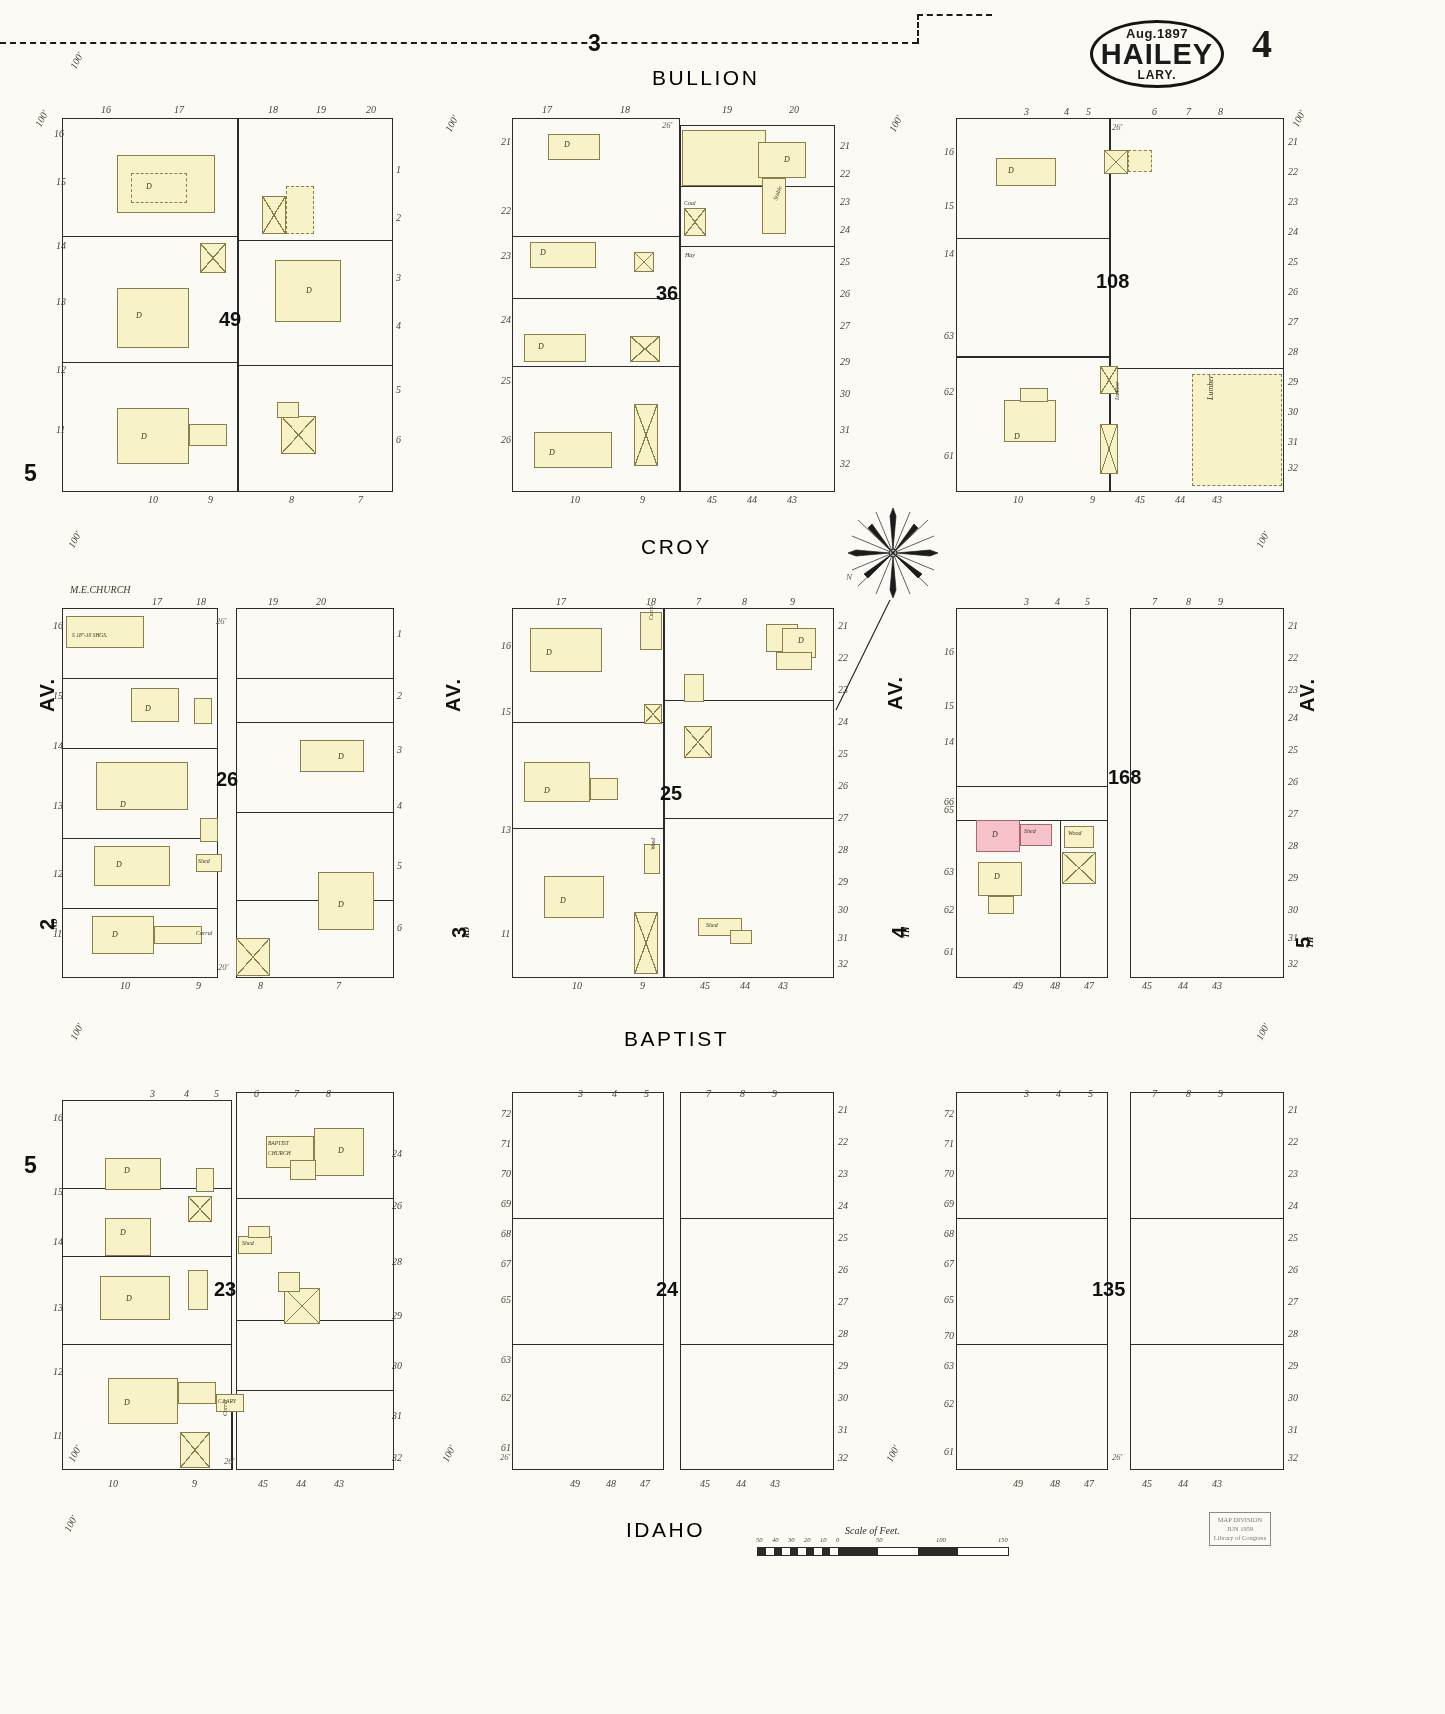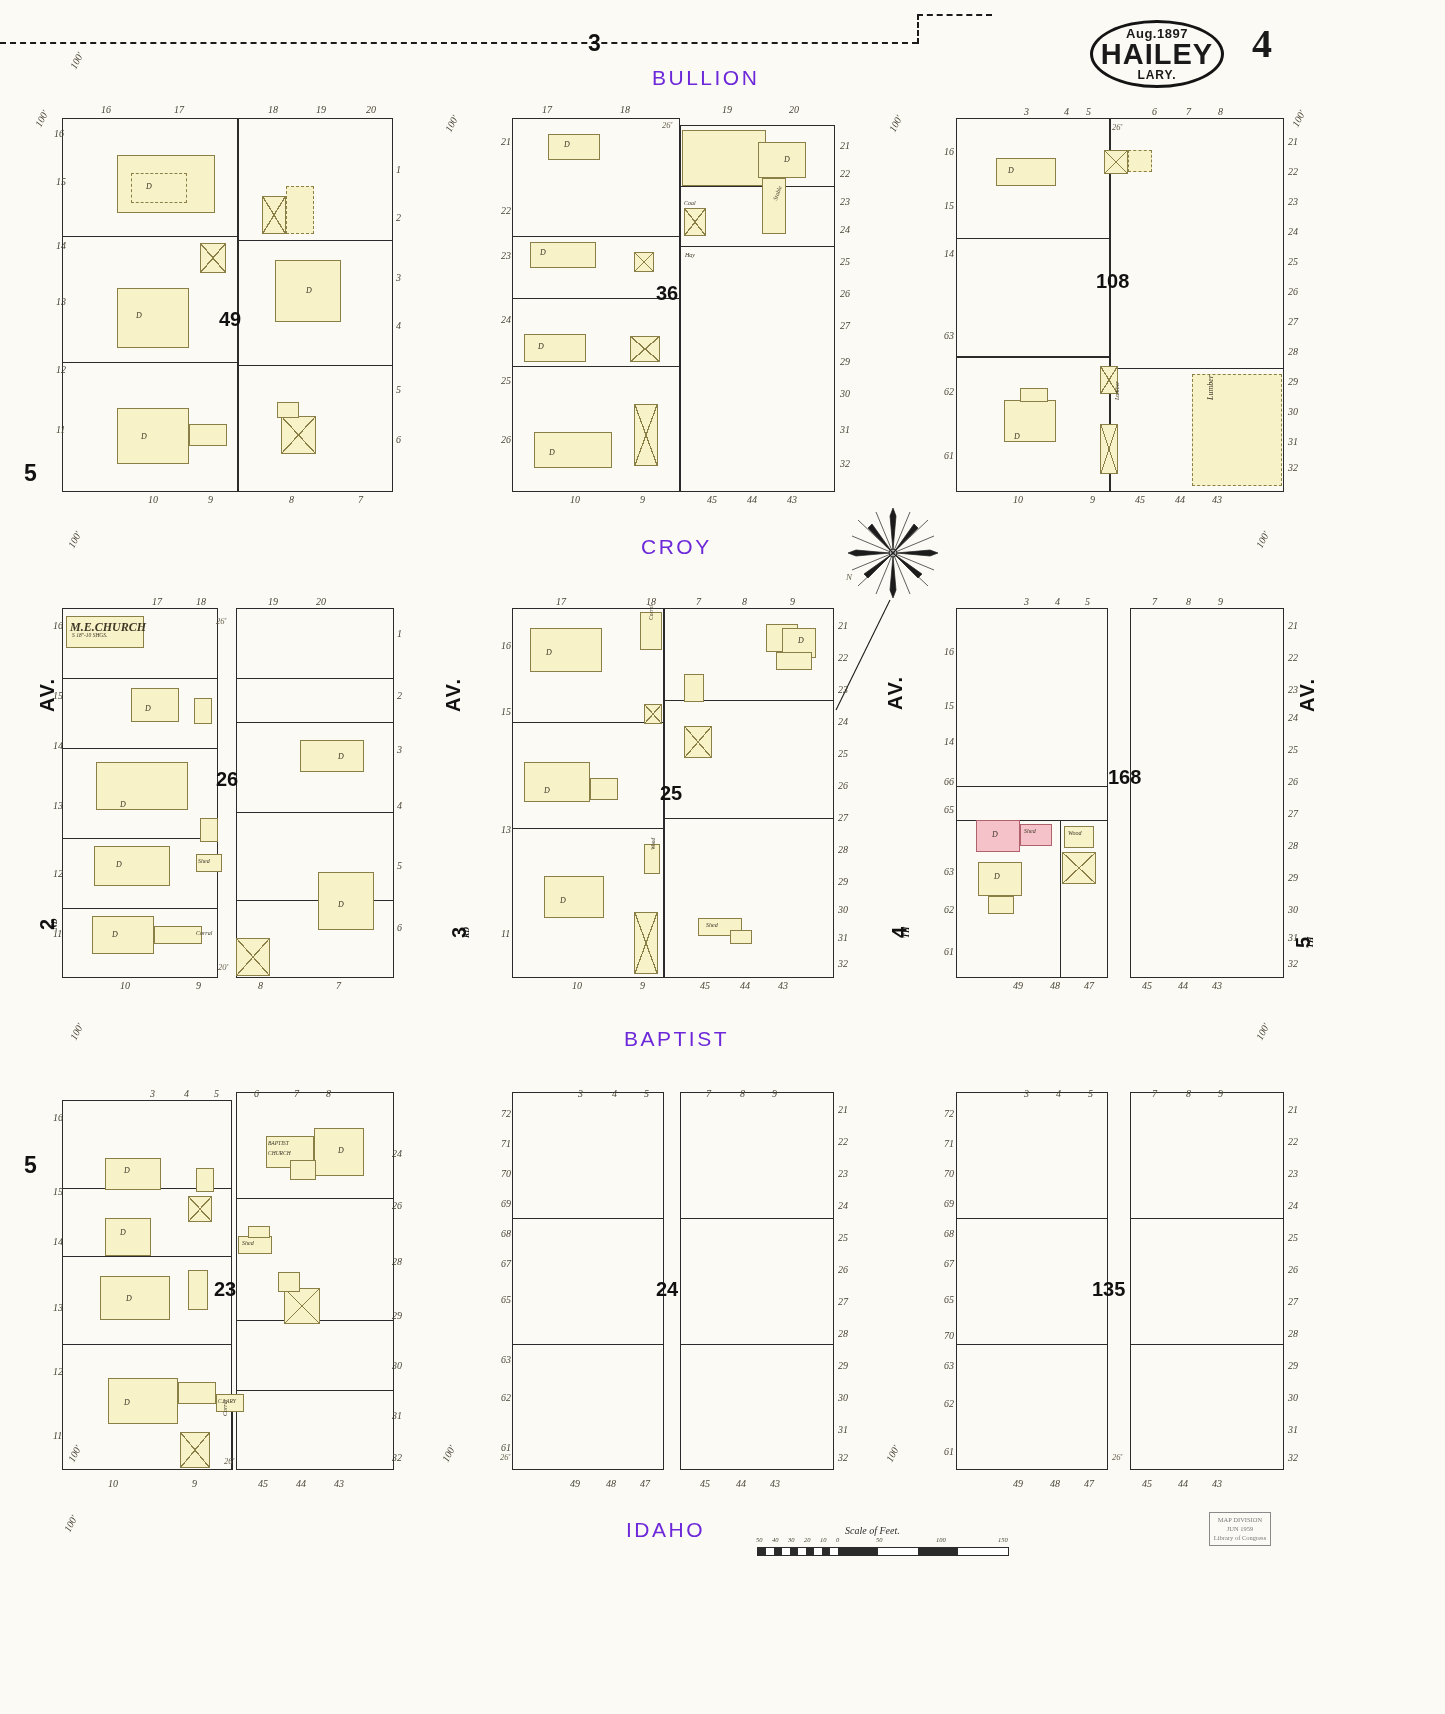--- a/index.html
+++ b/index.html
@@ -3,21 +3,21 @@
 <meta charset="utf-8">
 <style>
   html,body{margin:0;padding:0;background:#fdfcf7;}
   body{width:1445px;height:1714px;position:relative;overflow:hidden;
        font-family:"Liberation Sans",sans-serif;color:#1a1a1a;}
 
   .sheet{position:absolute;left:0;top:0;width:1445px;height:1714px;background:#fbfaf4;}
 
   
   .abs{position:absolute;}
-  .street-name{font-size:21px;letter-spacing:2.5px;font-weight:400;color:#6d28d9;}
+  .street-name{font-size:21px;letter-spacing:2.5px;font-weight:400;color:#000000;}
   .ave-name{font-size:20px;letter-spacing:1.5px;font-weight:700;color:#111;}
   .blocknum{font-size:20px;font-weight:700;color:#111;}
   .bignum{font-size:23px;font-weight:700;color:#111;}
   .lotnum{font-size:10px;font-style:italic;color:#4a4437;font-family:"Liberation Serif",serif;}
   .dimlab{font-size:8.5px;font-style:italic;color:#6a6252;font-family:"Liberation Serif",serif;}
   .tiny{font-size:7px;font-style:italic;color:#6a6252;font-family:"Liberation Serif",serif;}
   .hund{font-size:10px;font-style:italic;color:#4a4437;font-family:"Liberation Serif",serif;}
 
   
   .blk{position:absolute;border:1.3px solid #2b2b2b;background:transparent;box-sizing:border-box;}
@@ -334,21 +334,21 @@
   <div class="lotnum abs" style="left:397px;top:744px;">3</div>
   <div class="lotnum abs" style="left:397px;top:800px;">4</div>
   <div class="lotnum abs" style="left:397px;top:860px;">5</div>
   <div class="lotnum abs" style="left:397px;top:922px;">6</div>
   <div class="lotnum abs" style="left:120px;top:980px;">10</div>
   <div class="lotnum abs" style="left:196px;top:980px;">9</div>
   <div class="lotnum abs" style="left:258px;top:980px;">8</div>
   <div class="lotnum abs" style="left:336px;top:980px;">7</div>
 
   <div class="bldg" style="left:66px;top:616px;width:78px;height:32px;"></div>
-  <div class="blab" style="left:70px;top:620px;font-size:12px;font-weight:bold;">M.E.CHURCH</div>
+  <div class="blab" style="left:70px;top:584px;font-size:10px;">M.E.CHURCH</div>
   <div class="blab" style="left:72px;top:632px;font-size:5.5px;">S 18"-10 SHGS.</div>
   <div class="bldg" style="left:131px;top:688px;width:48px;height:34px;"></div>
   <div class="blab" style="left:145px;top:704px;">D</div>
   <div class="bldg" style="left:194px;top:698px;width:18px;height:26px;"></div>
   <div class="bldg" style="left:96px;top:762px;width:92px;height:48px;"></div>
   <div class="blab" style="left:120px;top:800px;">D</div>
   <div class="bldg" style="left:200px;top:818px;width:18px;height:24px;"></div>
   <div class="bldg" style="left:94px;top:846px;width:76px;height:40px;"></div>
   <div class="blab" style="left:116px;top:860px;">D</div>
   <div class="bldg" style="left:196px;top:854px;width:26px;height:18px;"></div>
@@ -431,21 +431,21 @@
 
   <div class="lotnum abs" style="left:1024px;top:596px;">3</div>
   <div class="lotnum abs" style="left:1055px;top:596px;">4</div>
   <div class="lotnum abs" style="left:1085px;top:596px;">5</div>
   <div class="lotnum abs" style="left:1152px;top:596px;">7</div>
   <div class="lotnum abs" style="left:1186px;top:596px;">8</div>
   <div class="lotnum abs" style="left:1218px;top:596px;">9</div>
   <div class="lotnum abs" style="left:944px;top:646px;">16</div>
   <div class="lotnum abs" style="left:944px;top:700px;">15</div>
   <div class="lotnum abs" style="left:944px;top:736px;">14</div>
-  <div class="lotnum abs" style="left:944px;top:776px;font-style:italic;">66</div>
+  <div class="lotnum abs" style="left:944px;top:796px;font-style:italic;">66</div>
   <div class="lotnum abs" style="left:944px;top:804px;">65</div>
   <div class="lotnum abs" style="left:944px;top:866px;">63</div>
   <div class="lotnum abs" style="left:944px;top:904px;">62</div>
   <div class="lotnum abs" style="left:944px;top:946px;">61</div>
   <div class="lotnum abs" style="left:1288px;top:620px;">21</div>
   <div class="lotnum abs" style="left:1288px;top:652px;">22</div>
   <div class="lotnum abs" style="left:1288px;top:684px;">23</div>
   <div class="lotnum abs" style="left:1288px;top:712px;">24</div>
   <div class="lotnum abs" style="left:1288px;top:744px;">25</div>
   <div class="lotnum abs" style="left:1288px;top:776px;">26</div>

